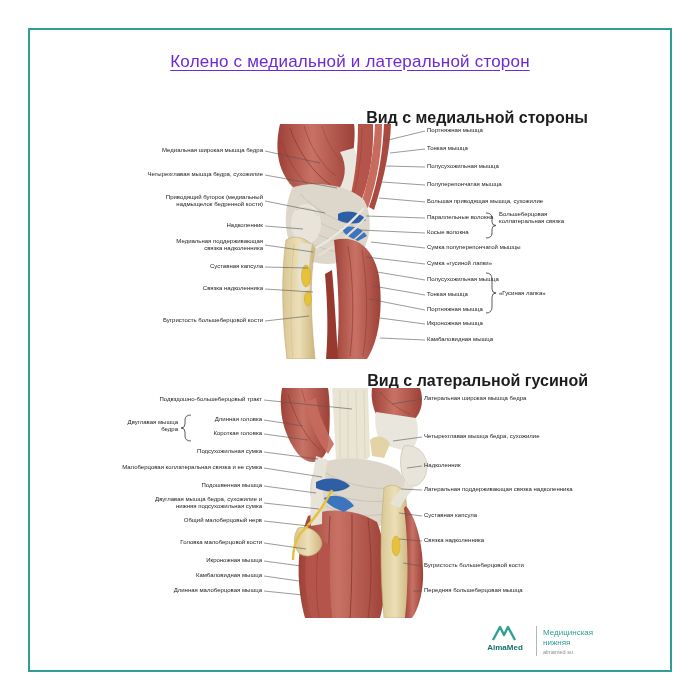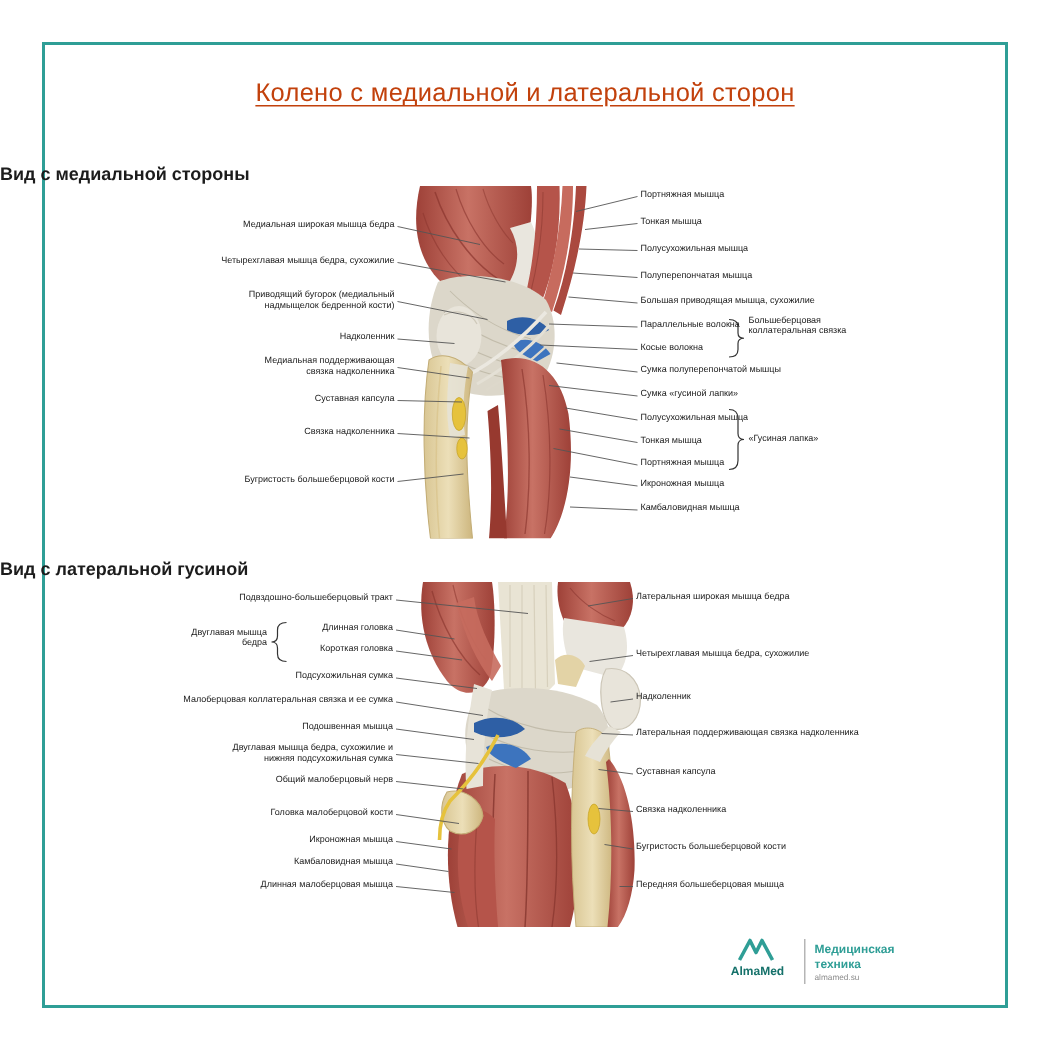--- a/index.html
+++ b/index.html
@@ -9,43 +9,43 @@
     font-family:"Liberation Sans", sans-serif;
     position:relative;
     overflow:hidden;
   }
   .frame {
     position:absolute; left:28px; top:28px; width:644px; height:644px;
     border:2px solid #2f9e96; background:#fff;
   }
   .title {
     position:absolute; top:52px; left:0; width:700px; text-align:center;
-    font-size:17px; color:#c2410c; text-decoration:underline; text-underline-offset:3px;
+    font-size:17px; color:#6d28d9; text-decoration:underline; text-underline-offset:3px;
     letter-spacing:0.2px;
   }
   .sec-title {
-    position:absolute; left:0; width:588px; text-align:left;
-    font-size:12px; font-weight:bold; color:#1c1c1c;
+    position:absolute; left:0; width:588px; text-align:right;
+    font-size:16px; font-weight:bold; color:#1c1c1c;
   }
   .lbl {
     position:absolute; font-size:6px; line-height:1.18; color:#1a1a1a;
   }
   .L { text-align:right; }
   .grp { position:absolute; font-size:6px; line-height:1.18; color:#1a1a1a; }
   .art { position:absolute; }
   .overlay { position:absolute; left:0; top:0; pointer-events:none; }
   .logo { position:absolute; left:482px; top:624px; width:140px; height:38px; }
   .logo-mark { position:absolute; left:8px; top:0; }
   .logo-brand {
     position:absolute; left:0; top:19px; width:46px; text-align:center;
     font-size:8px; font-weight:bold; color:#15716a;
   }
   .logo-sep { position:absolute; left:54px; top:2px; height:30px; border-left:1px solid #b5b5b5; }
   .logo-l1, .logo-l2 {
-    position:absolute; left:61px; font-size:8px; font-weight:bold; color:#2f9e96;
+    position:absolute; left:61px; font-size:8px; font-weight:normal; color:#2f9e96;
   }
   .logo-l1 { top:4px; }
   .logo-l2 { top:14px; }
   .logo-site { position:absolute; left:61px; top:25px; font-size:5.5px; color:#8c8c8c; }
 </style>
 </head>
 <body>
 
 <div class="frame"></div>
 
@@ -277,15 +277,15 @@
 <div class="lbl" style="top:562px;left:424px">Бугристость большеберцовой кости</div>
 <div class="lbl" style="top:587px;left:424px">Передняя большеберцовая мышца</div>
 
 <div class="logo">
   <svg class="logo-mark" width="30" height="18" viewBox="0 0 30 18">
     <path d="M3,16 L10,3 L14,11 L18,3 L25,16" fill="none" stroke="#2f9e96" stroke-width="2.4" stroke-linejoin="round"></path>
   </svg>
   <div class="logo-brand">AlmaMed</div>
   <div class="logo-sep"></div>
   <div class="logo-l1">Медицинская</div>
-  <div class="logo-l2">техника</div>
+  <div class="logo-l2">нижняя</div>
   <div class="logo-site">almamed.su</div>
 </div>
 
 </body></html>

